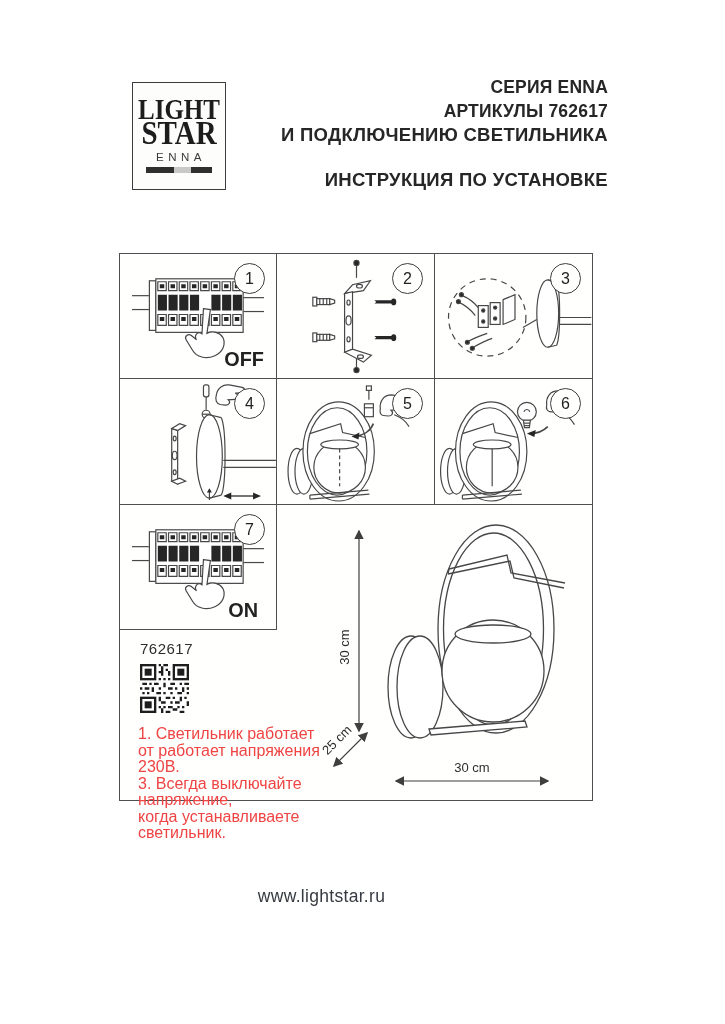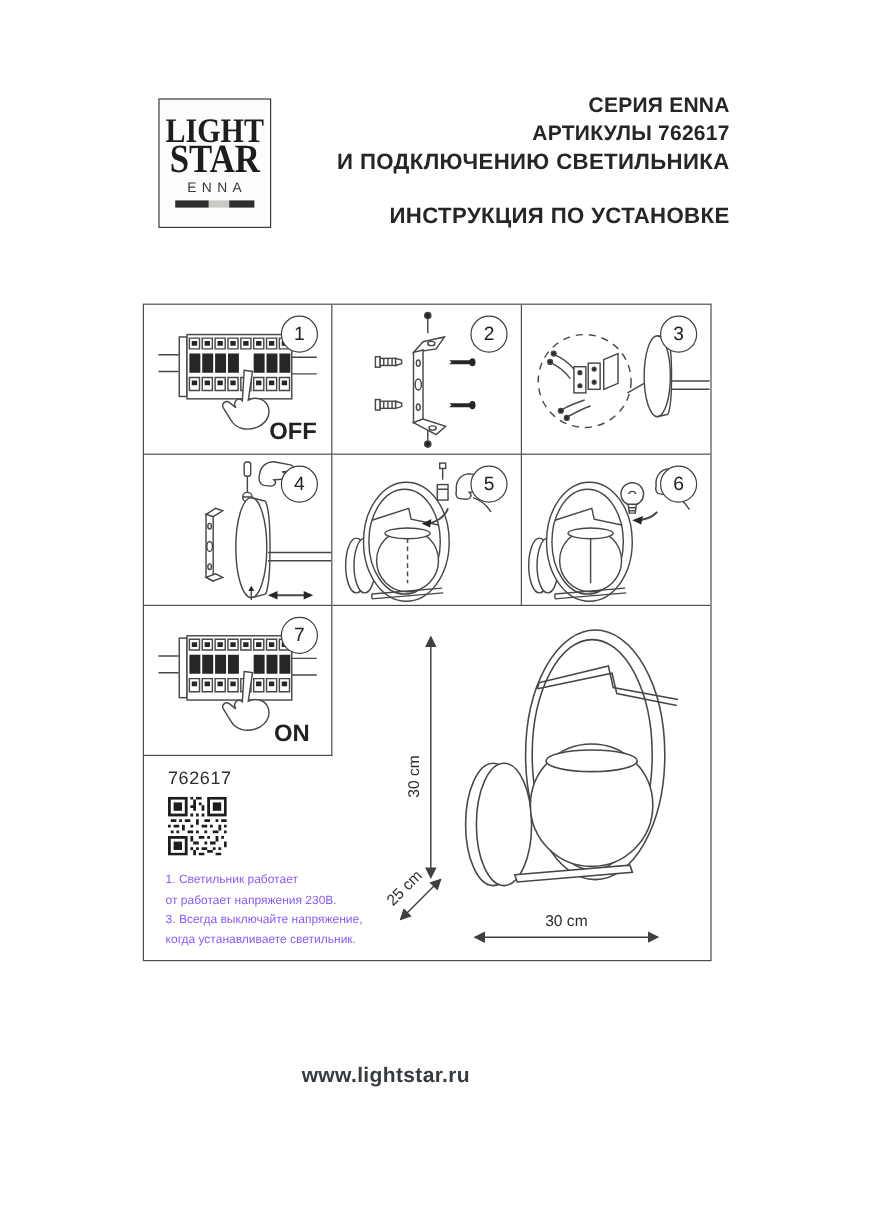--- a/index.html
+++ b/index.html
@@ -48,25 +48,25 @@
   .stepnum{
     position:absolute;top:9px;right:11px;width:29px;height:29px;
     border:1.4px solid #3e3e3e;border-radius:50%;
     display:flex;align-items:center;justify-content:center;
     font-size:16px;color:#222;background:#fffffe;
   }
   .cell svg{display:block;width:100%;height:100%;}
   
   .article{left:140px;top:640px;font-size:15px;font-weight:normal;color:#2e2e2e;letter-spacing:0.5px;}
   .qr{left:140px;top:664px;width:49px;height:49px;}
-  .notes{left:138px;top:726px;font-size:10px;line-height:16.5px;color:#8b5cf6;width:210px;}
+  .notes{left:138px;top:726px;font-size:16px;line-height:16.5px;color:#ef4444;width:210px;}
   
   .footer{
     left:0;top:886px;width:643px;text-align:center;
-    font-size:17.5px;font-weight:bold;color:#363b41;letter-spacing:0.3px;
+    font-size:17.5px;font-weight:normal;color:#363b41;letter-spacing:0.3px;
   }
   text{font-family:"Liberation Sans", sans-serif;}
 </style>
 </head>
 <body>
 
 <div class="abs logo-box">
   <div class="logo-word logo-l1">LIGHT</div>
   <div class="logo-word logo-l2">STAR</div>
   <div class="logo-group">ENNA</div>

